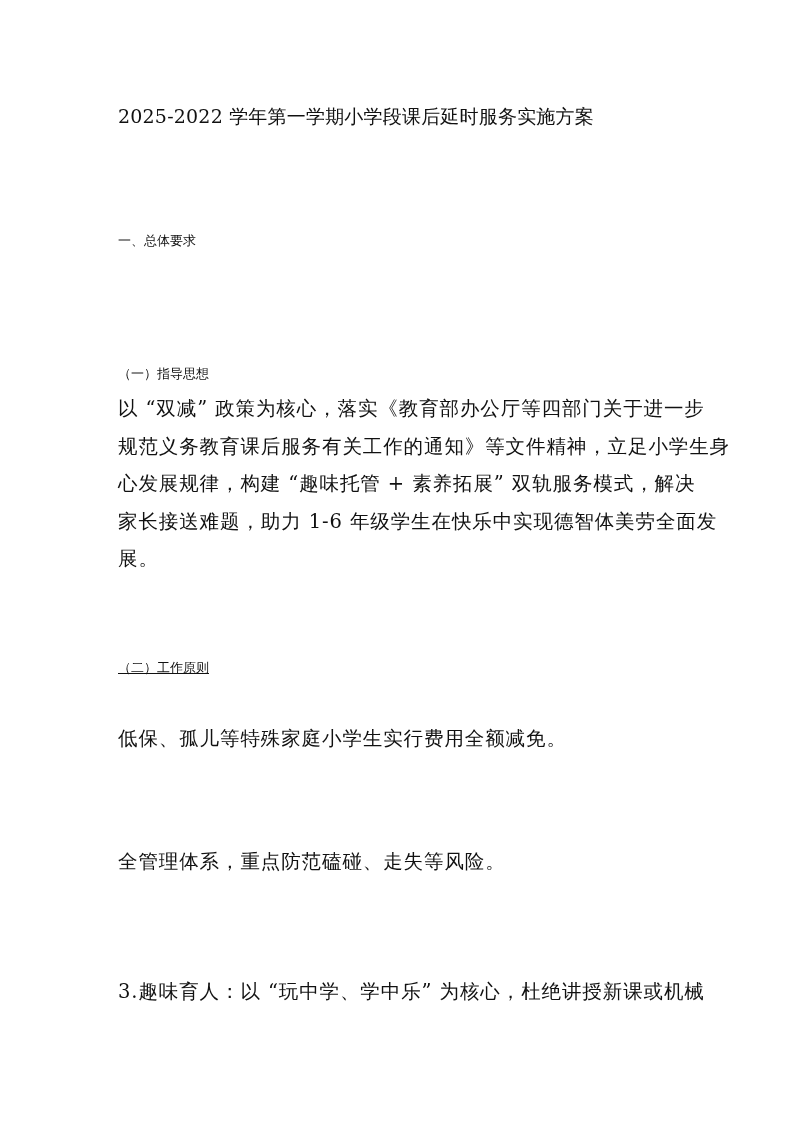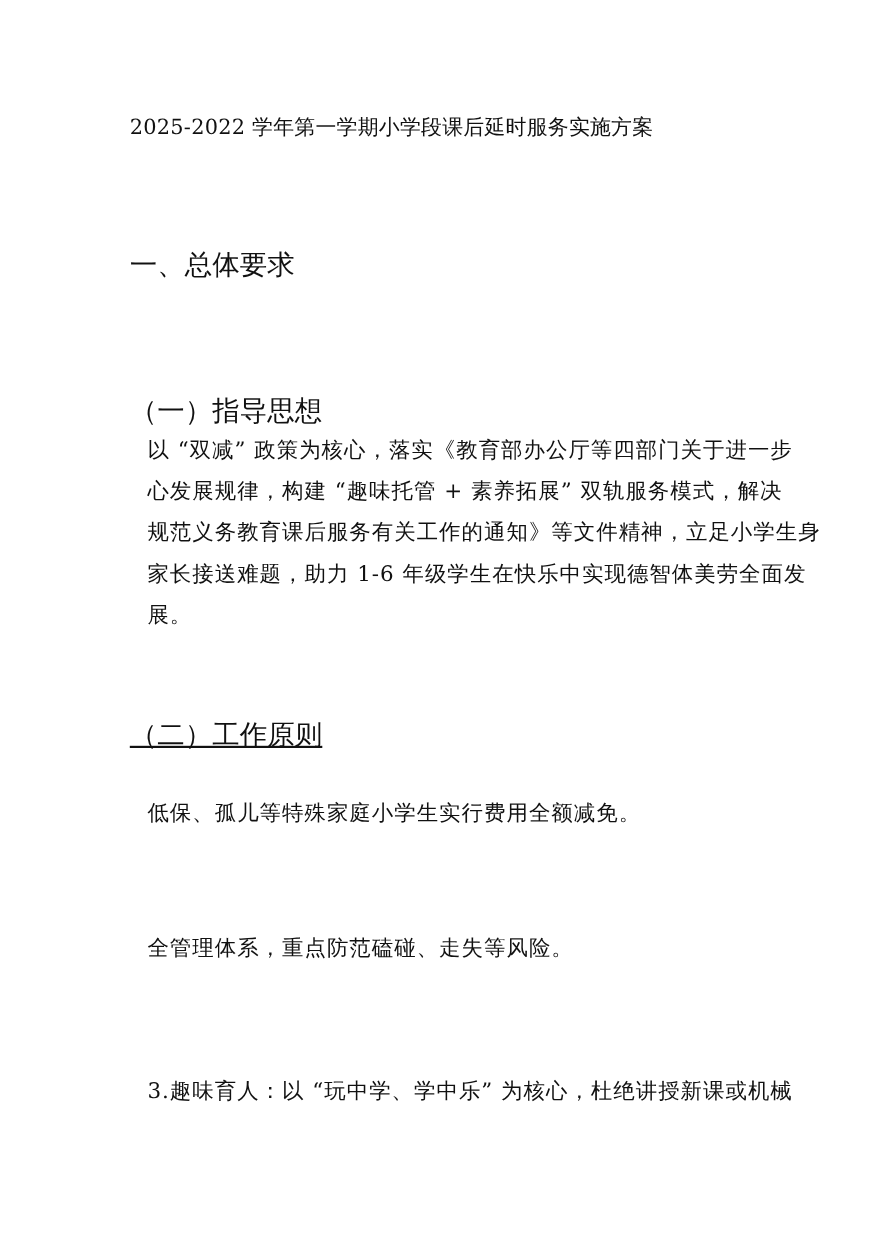--- a/index.html
+++ b/index.html
@@ -26,27 +26,27 @@
       top: 103px;
       left: 0;
       font-size: 19px;
       line-height: 26px;
       white-space: nowrap;
       letter-spacing: 0.2px;
     }
     .heading {
       position: absolute;
       left: 0;
-      font-size: 25px;
+      font-size: 13px;
       line-height: 26px;
       white-space: nowrap;
     }
     .para {
       position: absolute;
-      left: 16px;
+      left: 0;
       width: 558px;
       font-size: 19.5px;
       line-height: 37.5px;
       text-align: justify;
       text-align-last: left;
       letter-spacing: 0.9px;
     }
     .para .line {
       display: block;
       white-space: nowrap;
@@ -59,22 +59,22 @@
 <div class="page">
 
   <div class="title">2025-2022 学年第一学期小学段课后延时服务实施方案</div>
 
   <div class="heading" style="top:228px;">一、总体要求</div>
 
   <div class="heading" style="top:313px;margin-top:48px;">（一）指导思想</div>
 
   <div class="para" style="top:390px;">
     <span class="line">以 “双减” 政策为核心，落实《教育部办公厅等四部门关于进一步</span>
+    <span class="line">规范义务教育课后服务有关工作的通知》等文件精神，立足小学生身</span>
     <span class="line">心发展规律，构建 “趣味托管 + 素养拓展” 双轨服务模式，解决</span>
-    <span class="line">规范义务教育课后服务有关工作的通知》等文件精神，立足小学生身</span>
     <span class="line">家长接送难题，助力 1-6 年级学生在快乐中实现德智体美劳全面发</span>
     <span class="line">展。</span>
   </div>
 
   <div class="heading" style="top:655px;text-decoration:underline;">（二）工作原则</div>
 
   <div class="para" style="top:720px;">
     <span class="line">低保、孤儿等特殊家庭小学生实行费用全额减免。</span>
   </div>
 

